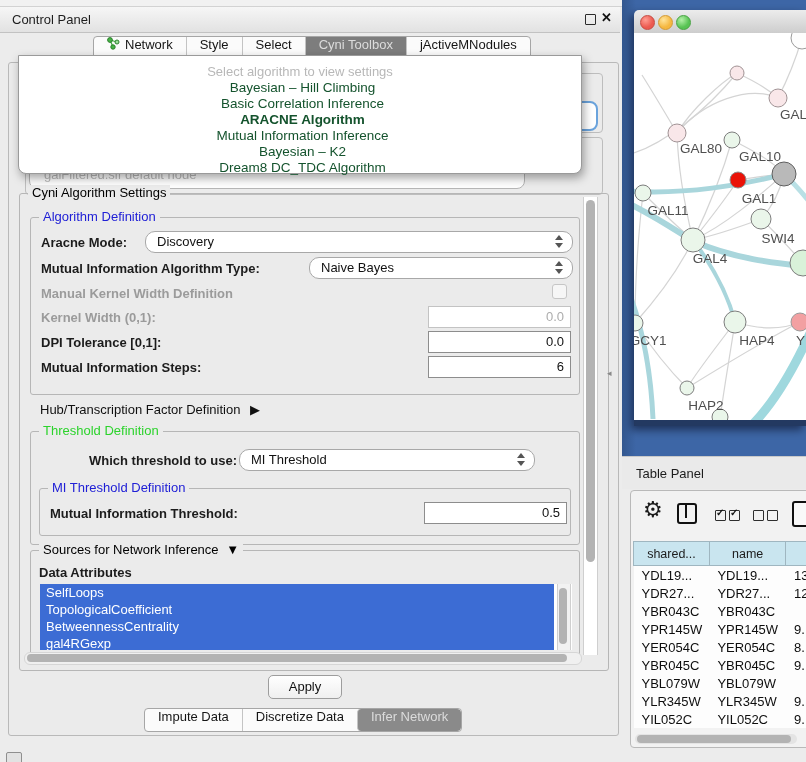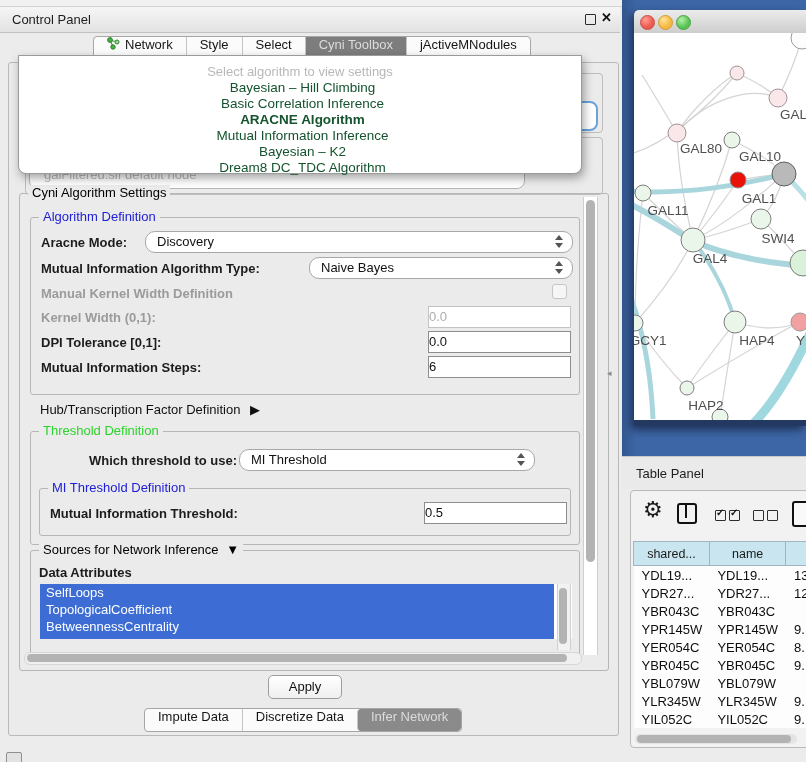--- a/index.html
+++ b/index.html
@@ -50,29 +50,29 @@
   .lbl{font-size:13px;font-weight:bold;color:#1c1c1c;white-space:nowrap;}
   .lbl.dis{color:#9b9b9b;}
 
   .combo{background:#fff;border:1px solid #a8a8a8;border-radius:10px;height:20px;
     font-size:13px;color:#111;line-height:20px;padding-left:11px;}
   .spin{position:absolute;right:9px;top:3px;width:8px;}
   .spin b,.spin i{display:block;width:0;height:0;border-left:4px solid transparent;border-right:4px solid transparent;}
   .spin b{border-bottom:5px solid #555;margin-bottom:3px;}
   .spin i{border-top:5px solid #555;}
   .field{background:#fff;border:1px solid #8d8d8d;height:20px;line-height:20px;
-    font-size:13px;text-align:left;padding-right:6px;color:#111;}
+    font-size:13px;text-align:right;padding-right:6px;color:#111;}
   .field.dis{border-color:#c3c3c3;color:#adadad;}
 
   
   .vtrack{background:#f2f2f2;border-left:1px solid #cfcfcf;border-right:1px solid #cfcfcf;}
   .thumb{background:#b3b3b3;border-radius:6px;}
 
   
-  #attr-list{left:30px;top:584px;width:532px;height:55px;background:#fff;overflow:hidden;}
+  #attr-list{left:30px;top:584px;width:532px;height:66px;background:#fff;overflow:hidden;}
   .attr-row{height:17px;line-height:17px;background:#3c6cd4;color:#fff;font-size:13px;padding-left:6px;
     width:508px;}
 
   #apply-btn{left:267px;top:674px;width:72px;height:22px;border:1px solid #9d9d9d;border-radius:5px;
     background:linear-gradient(#ffffff,#efefef);font-size:13px;color:#111;text-align:center;line-height:22px;}
 
   
   #desktop{left:622px;top:0;width:184px;height:456px;
     background:linear-gradient(90deg,#33578f,#3d66a6 14px);}
   #net-window{left:634px;top:10px;width:172px;height:416px;border-radius:5px 0 0 0;

